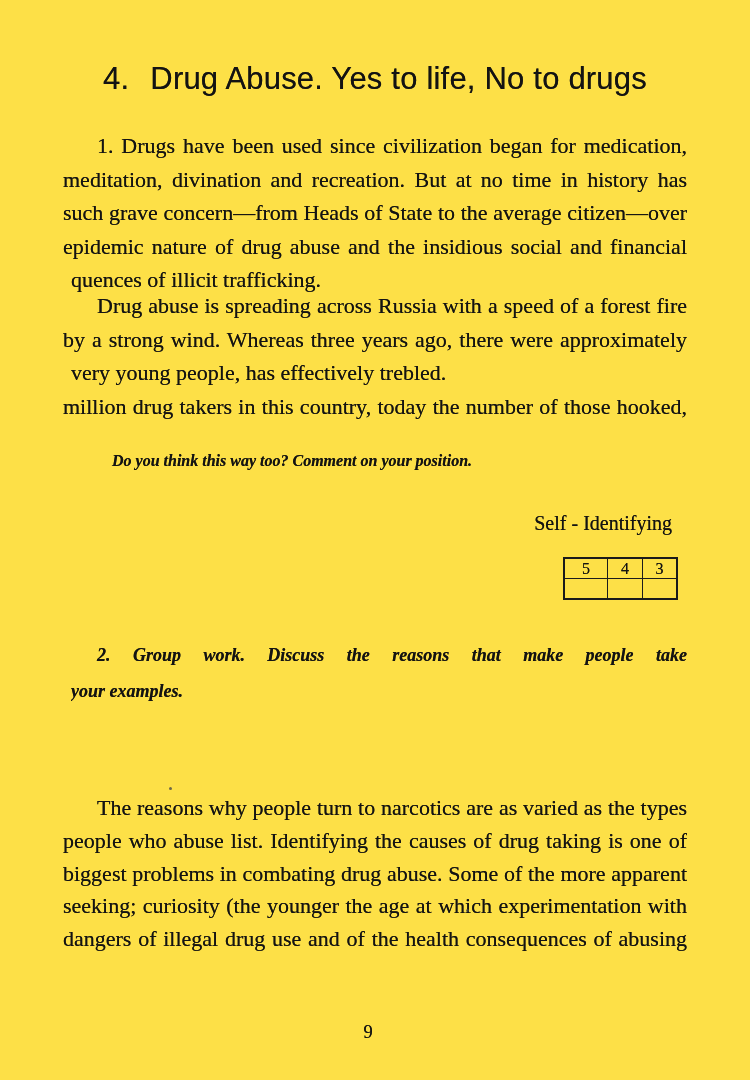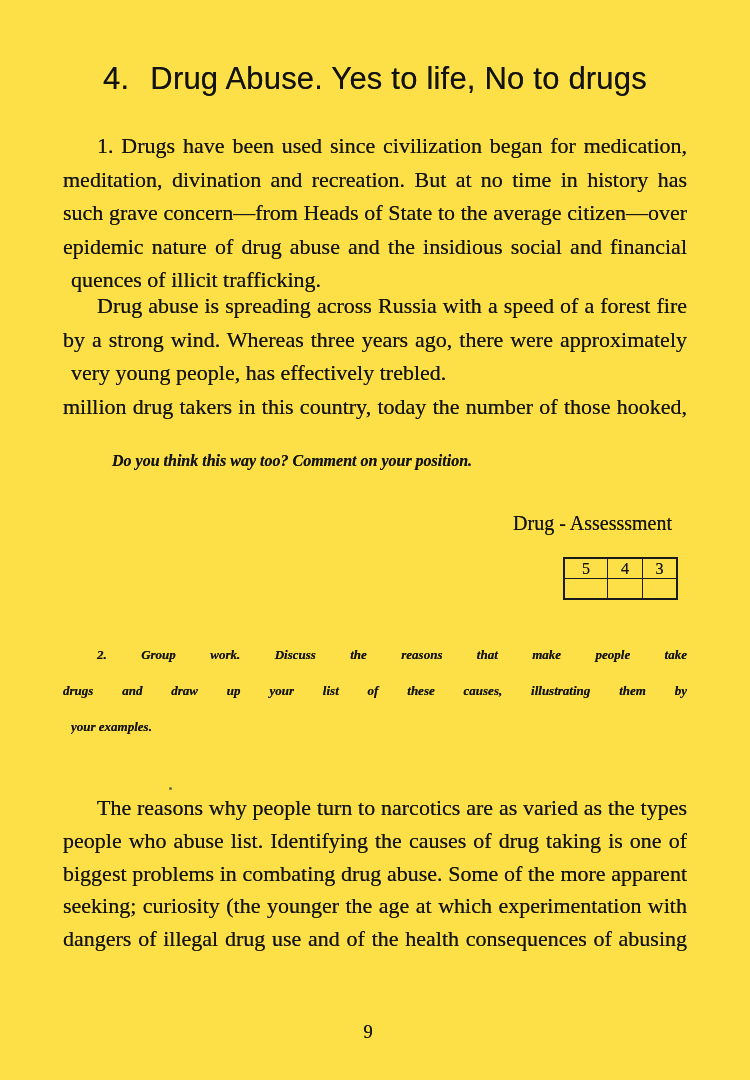--- a/index.html
+++ b/index.html
@@ -17,21 +17,21 @@
   .title .num { margin-right:21px; }
   .para { position:absolute; left:63px; width:624px; font-size:22px; }
   .p12 .ln { height:33.5px; line-height:33.5px; }
   .p3  .ln { height:32.8px; line-height:32.8px; }
   .ln { overflow:hidden; white-space:normal; }
   .just { text-align:justify; text-align-last:justify; }
   .left { text-align:left;margin-left:8px; }
   .indent { padding-left:34px; }
   .task {
     position:absolute; left:63px; width:624px;
-    font-size:13px; font-weight:bold; font-style:italic;
+    font-size:18px; font-weight:bold; font-style:italic;
   }
   .task .ln { height:36px; line-height:36px; }
   .prompt {
     position:absolute; left:112px; top:444px;
     font-size:16px; font-weight:bold; font-style:italic;
     line-height:33px; white-space:nowrap;
   }
   .sa-label {
     position:absolute; top:510px; right:78px;
     font-size:20px; line-height:26px; white-space:nowrap;
@@ -73,40 +73,39 @@
 
   <div class="para p12" style="top:289px;font-family:Liberation Serif, serif;">
     <div class="ln just indent">Drug abuse is spreading across Russia with a speed of a forest fire driven</div>
     <div class="ln just">by a strong wind. Whereas three years ago, there were approximately one</div>
     <div class="ln left">very young people, has effectively trebled.</div>
     <div class="ln just">million drug takers in this country, today the number of those hooked, mainly</div>
   </div>
 
   <div class="prompt">Do you think this way too? Comment on your position.</div>
 
-  <div class="sa-label">Drug - Assesssment</div>
+  <div class="sa-label">Self - Identifying</div>
 
   <table class="sa-table">
     <tbody>
         <tr class="hdr">
       <td class="c0">5</td>
       <td class="c1">4</td>
       <td class="c2">3</td>
     </tr>
     <tr class="emp">
       <td></td>
       <td></td>
       <td></td>
     </tr>
   </tbody>
     </table>
 
   <div class="task" style="top:637px;">
     <div class="ln just indent">2. Group work. Discuss the reasons that make people take</div>
-    <div class="ln just">drugs and draw up your list of these causes, illustrating them by</div>
     <div class="ln left">your examples.</div>
   </div>
 
   <div class="para p3" style="top:792px;">
     <div class="ln just indent">The reasons why people turn to narcotics are as varied as the types of</div>
     <div class="ln just">people who abuse list. Identifying the causes of drug taking is one of the</div>
     <div class="ln just">biggest problems in combating drug abuse. Some of the more apparent internal</div>
     <div class="ln just">seeking; curiosity (the younger the age at which experimentation with drugs</div>
     <div class="ln just">dangers of illegal drug use and of the health consequences of abusing specific</div>
   </div>

